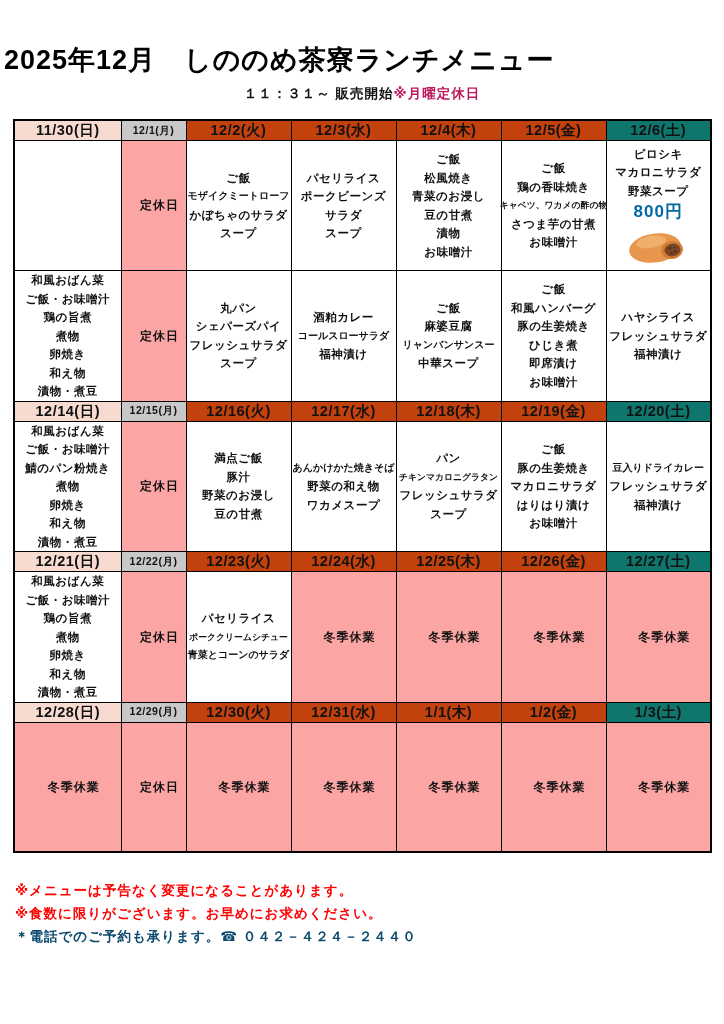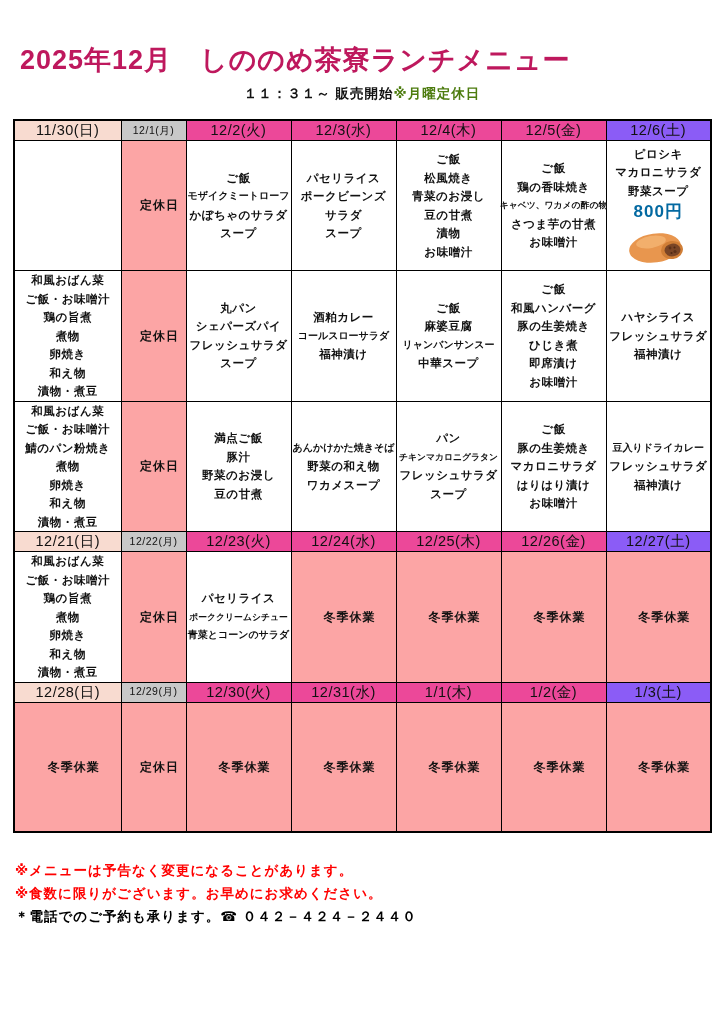--- a/index.html
+++ b/index.html
@@ -8,52 +8,52 @@
     height: 1024px;
     font-family: "Liberation Sans", "DejaVu Sans", sans-serif;
     font-weight: bold;
     color: #111;
     overflow: hidden;
   }
   .page { padding-top: 42px; }
   .title {
     font-size: 27px;
     letter-spacing: 1px;
-    padding-left: 20px;
-    color: #be185d;
+    padding-left: 4px;
+    color: #000000;
     white-space: nowrap;
   }
   .subtitle {
     text-align: center;
     font-size: 13.5px;
     margin-top: 7px;
     letter-spacing: 1px;
   }
-  .subtitle .red { color: #4d7c0f; }
+  .subtitle .red { color: #be185d; }
 
   table.cal {
     margin: 16px 0 0 13px;
     border-collapse: collapse;
     table-layout: fixed;
     width: 697px;
     border: 2px solid #000;
   }
   .cal th, .cal td { border: 1.5px solid #000; }
   th.hdr {
     height: 14px;
     font-size: 14.5px;
     text-align: center;
     vertical-align: middle;
-    font-weight: normal;
+    font-weight: bold;
     letter-spacing: 0.5px;
   }
   th.c-sun { background: #F8DBD0; }
   th.c-mon { background: #C8C8C8; font-size: 10.5px; }
-  th.c-wd  { background: #ec4899; }
-  th.c-sat { background: #8b5cf6; }
+  th.c-wd  { background: #c2410c; }
+  th.c-sat { background: #0f766e; }
 
   td.cell { height: 130px; vertical-align: middle; background: #fff; }
   td.cell.closed { background: #fca5a5; padding-left: 12px; }
   .cell-inner {
     display: flex;
     flex-direction: column;
     justify-content: center;
     align-items: center;
     width: 100%;
     height: 100%;
@@ -70,21 +70,21 @@
   .price { color: #0369a1; font-size: 17px; line-height: 24px; letter-spacing: 1px; }
   .piroshki-wrap { margin-top: 2px; line-height: 0; }
 
   .notes {
     margin: 26px 0 0 15px;
     font-size: 13.5px;
     line-height: 23px;
     letter-spacing: 1px;
   }
   .note-red { color: #FF0000; }
-  .note-black { color: #000000; }
+  .note-black { color: #0c4a6e; }
 </style>
 </head>
 <body>
 
 <div class="page">
 
   <h1 class="title">2025年12月　しののめ茶寮ランチメニュー</h1>
 
   <div class="subtitle">
     <span>１１：３１～ 販売開始</span><span class="red">※月曜定休日</span>
@@ -225,20 +225,29 @@
           </td>
           <td class="cell">
             <div class="cell-inner">
               <div class="mi">ハヤシライス</div>
               <div class="mi">フレッシュサラダ</div>
               <div class="mi">福神漬け</div>
             </div>
           </td>
         </tr>
         <tr>
+          <th class="hdr c-sun">12/14(日)</th>
+          <th class="hdr c-mon">12/15(月)</th>
+          <th class="hdr c-wd">12/16(火)</th>
+          <th class="hdr c-wd">12/17(水)</th>
+          <th class="hdr c-wd">12/18(木)</th>
+          <th class="hdr c-wd">12/19(金)</th>
+          <th class="hdr c-sat">12/20(土)</th>
+        </tr>
+        <tr>
           <td class="cell">
             <div class="cell-inner">
               <div class="mi">和風おばん菜</div>
               <div class="mi">ご飯・お味噌汁</div>
               <div class="mi">鯖のパン粉焼き</div>
               <div class="mi">煮物</div>
               <div class="mi">卵焼き</div>
               <div class="mi">和え物</div>
               <div class="mi">漬物・煮豆</div>
             </div>

